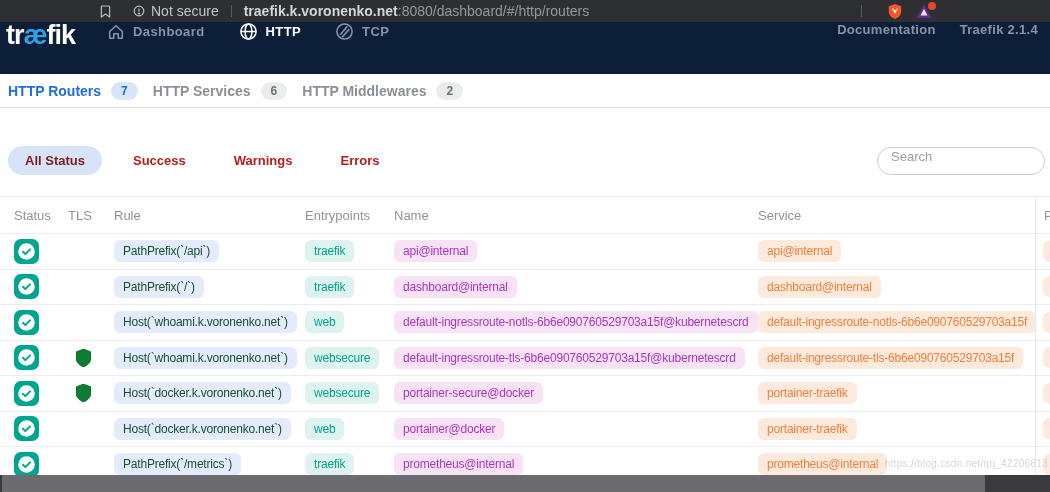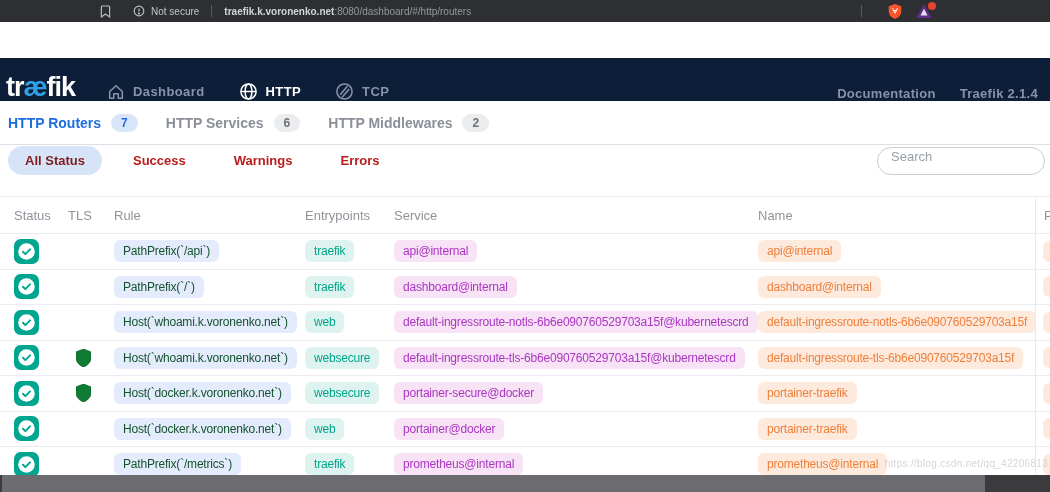--- a/index.html
+++ b/index.html
@@ -1,42 +1,42 @@
 <!DOCTYPE html>
 <html><head>
 <meta charset="utf-8">
 <style>
   * { margin:0; padding:0; box-sizing:border-box; }
   html,body { width:1050px; height:492px; overflow:hidden; }
   body { font-family:"Liberation Sans", sans-serif; background:#fff; }
   .screen { position:relative; width:1050px; height:492px; overflow:hidden; background:#fff; }
 
   
-  .topbar { height:22px; background:#2e2f32; display:flex; align-items:center; color:#c2c4c6; font-size:10px; }
+  .topbar { height:22px; background:#2e2f32; display:flex; align-items:center; color:#c2c4c6; font-size:14px; }
   .topbar .bookmark { margin-left:100px; display:flex; align-items:center; }
   .topbar .secure { margin-left:22px; display:flex; align-items:center; gap:6px; }
   .topbar .tdivider { width:1px; height:12px; background:#5a5b5e; margin:0 12px; }
   .urlbar { display:flex; align-items:flex-start; white-space:nowrap; }
   .url-host { color:#d2d4d6; font-weight:bold; }
   .url-path { color:#96989b; }
   .topbar .right { margin-left:auto; display:flex; align-items:center; margin-right:118px; }
   .ext-icon { position:relative; display:flex; align-items:center; margin-left:14px; }
   .ext-dot { position:absolute; top:-2px; right:-4px; width:8px; height:8px; border-radius:50%; background:#e8432e; }
 
   
-  .navbar { height:43px; background:#0d1e38; display:flex; align-items:flex-end; color:#8893a8;margin-top:36px; }
+  .navbar { height:52px; background:#0d1e38; display:flex; align-items:flex-start; color:#8893a8; }
   .logo { font-size:27px; font-weight:600; letter-spacing:-1px; color:#fff; margin-left:6px; line-height:1; }
   .logo .ae { color:#2f9fe6; }
   .nav-items { display:flex; align-items:center; margin-left:32px; gap:34px; }
   .nav-item { display:flex; align-items:center; gap:8px; font-size:13px; font-weight:600; letter-spacing:.4px; cursor:pointer; }
   .nav-item.active { color:#fff; }
   .nav-right { margin-left:auto; display:flex; align-items:center; gap:24px; margin-right:12px; font-size:13px; font-weight:600; letter-spacing:.3px; color:#8893a8; }
 
   
-  .subnav { height:44px; background:#fff; border-bottom:1px solid #dddfe3; display:flex; align-items:center; padding-left:8px; gap:28px; }
+  .subnav { height:34px; background:#fff; border-bottom:1px solid #dddfe3; display:flex; align-items:center; padding-left:8px; gap:15px; }
   .tab { display:flex; align-items:center; gap:10px; font-size:14px; font-weight:bold; color:#8a8f98; cursor:pointer; }
   .tab.active { color:#1f6de0; }
   .tab-badge { font-size:12px; font-weight:bold; background:#ebecee; color:#6e7278; border-radius:11px; padding:3px 10px; line-height:1; }
   .tab.active .tab-badge { background:#d9e6fa; color:#1f6de0; }
 
   
   .filters { position:absolute; top:146px; left:8px; display:flex; align-items:center; gap:14px; }
   .pill { font-size:13px; font-weight:bold; color:#b91c1c; padding:7px 17px; border-radius:15px; cursor:pointer; }
   .pill.active { background:#d7e4f8; color:#7f1d1d; }
   .searchbox { position:absolute; top:147px; right:5px; width:168px; height:28px; border:1px solid #c9ccd1; border-radius:14px; background:#fff; display:flex; align-items:center; padding:0 10px 10px 13px; }
@@ -172,22 +172,22 @@
       </svg>
   </div>
 
   <div class="tablewrap">
     <div class="tbl">
       <div class="tr thead-row">
         <div class="th th-status">Status</div>
         <div class="th">TLS</div>
         <div class="th">Rule</div>
         <div class="th">Entrypoints</div>
+        <div class="th">Name</div>
         <div class="th">Service</div>
-        <div class="th">Name</div>
         <div class="th col-provider">Provider</div>
       </div>
       <div id="rows">
     <div class="tr data-row">
       <div class="td td-status">
         <svg width="25" height="25" viewBox="0 0 26 26">
                 <rect width="26" height="26" rx="7" fill="#00a58f"></rect>
                 <circle cx="13" cy="13" r="8.6" fill="#ffffff"></circle>
                 <path d="M9.3 13.3 l2.5 2.5 l4.9 -5" stroke="#00a58f" stroke-width="2" fill="none" stroke-linecap="round" stroke-linejoin="round"></path>
               </svg>

